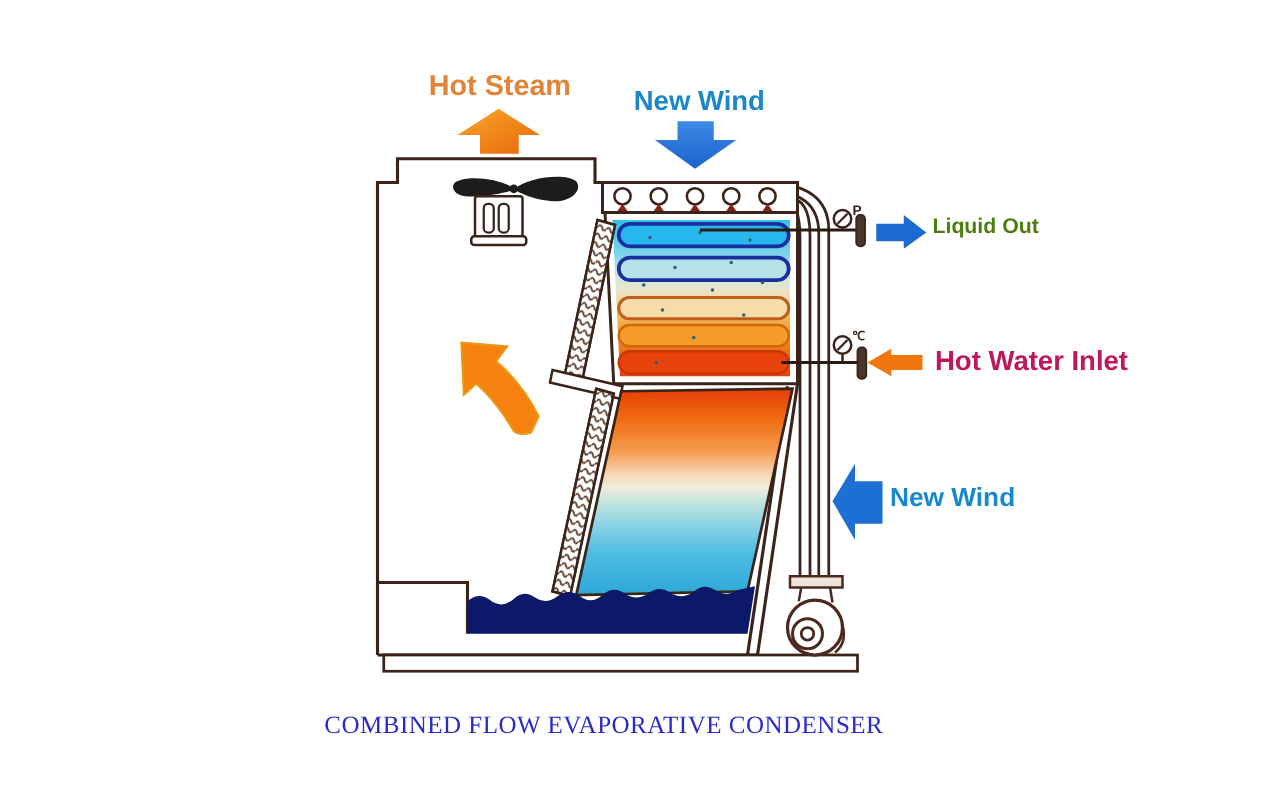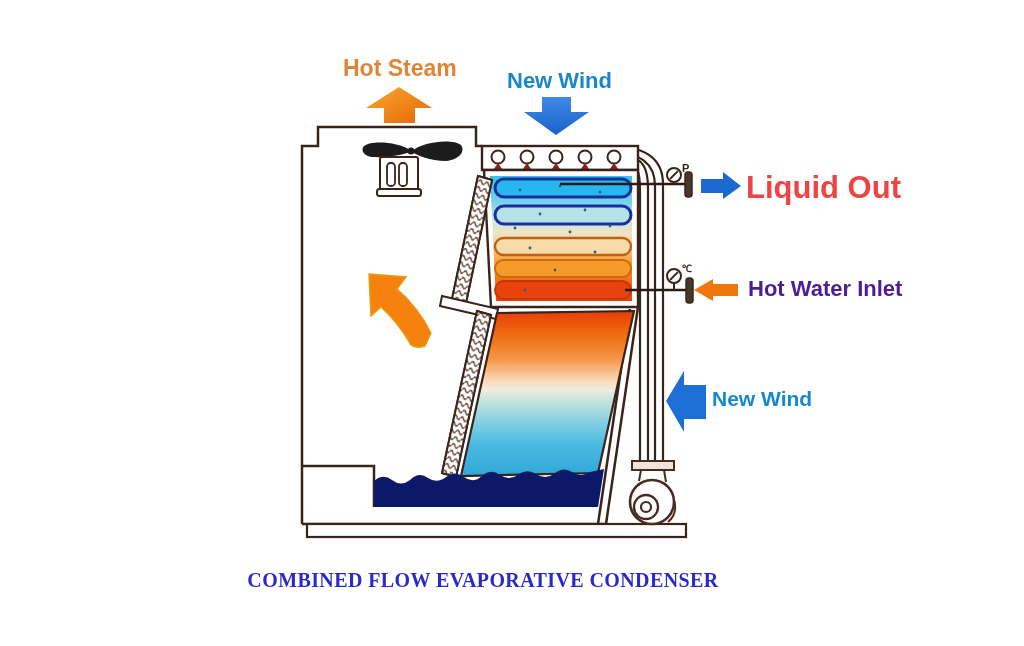--- a/index.html
+++ b/index.html
@@ -2,25 +2,25 @@
 <html><head>
 <meta charset="utf-8">
 <style>
   html,body{margin:0;padding:0;background:#ffffff;}
   .stage{position:relative;width:1024px;height:646px;background:#ffffff;overflow:hidden;
          font-family:"Liberation Sans", sans-serif;}
   .stage svg{position:absolute;left:0;top:0;}
   .lbl{position:absolute;font-weight:bold;white-space:nowrap;line-height:1.05;text-align:right;}
   .lbl-steam{color:#e08438;font-size:23px;}
   .lbl-windtop{color:#1b87c9;font-size:22px;}
-  .lbl-liquid{color:#ef4444;font-size:31px;}
-  .lbl-hotwater{color:#4c1d95;font-size:22px;}
+  .lbl-liquid{color:#4d7c0f;font-size:17px;}
+  .lbl-hotwater{color:#be185d;font-size:22px;}
   .lbl-windside{color:#1689ce;font-size:21px;}
   .title{position:absolute;left:233px;top:569px;width:500px;text-align:center;
-         font-family:"Liberation Serif", serif;font-weight:bold;font-size:20px;
+         font-family:"Liberation Serif", serif;font-weight:normal;font-size:20px;
          letter-spacing:0.4px;color:#2b29cb;}
   .gauge-letter{font-family:"Liberation Sans", sans-serif;font-weight:bold;fill:#3a241a;}
 </style>
 </head>
 <body>
 
 <div class="stage">
 
 <svg width="1024" height="646" viewBox="0 0 1024 646">
   <defs>

